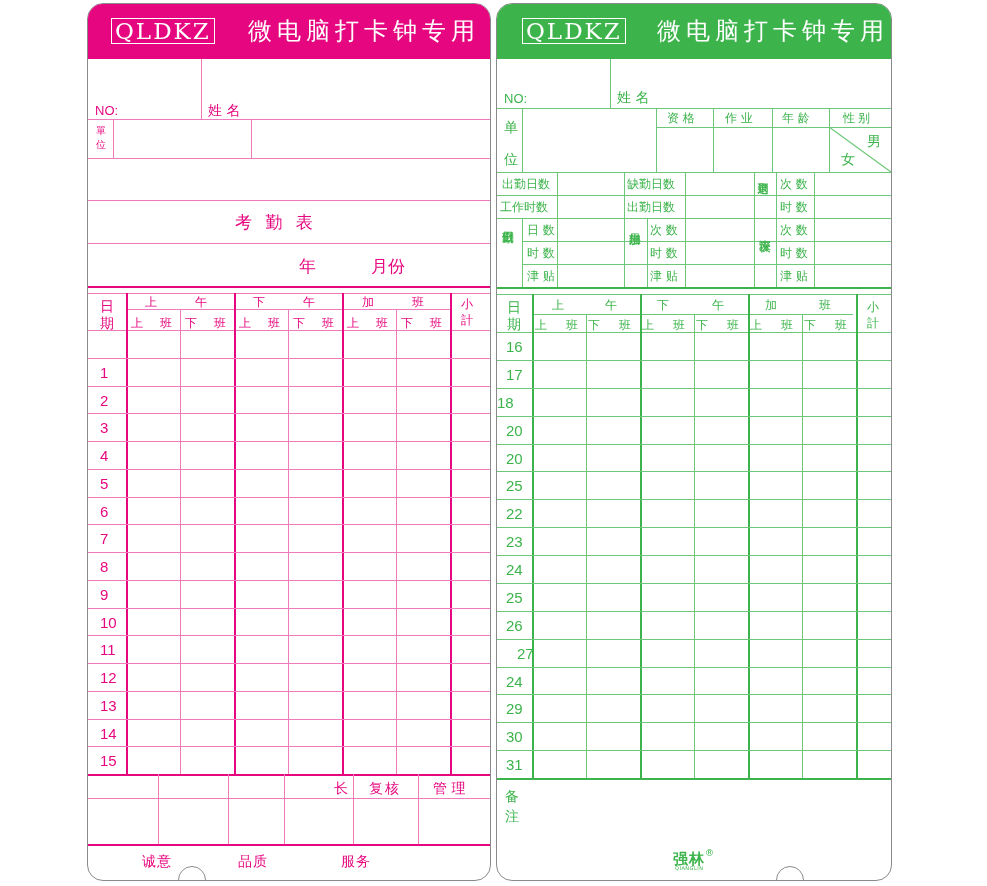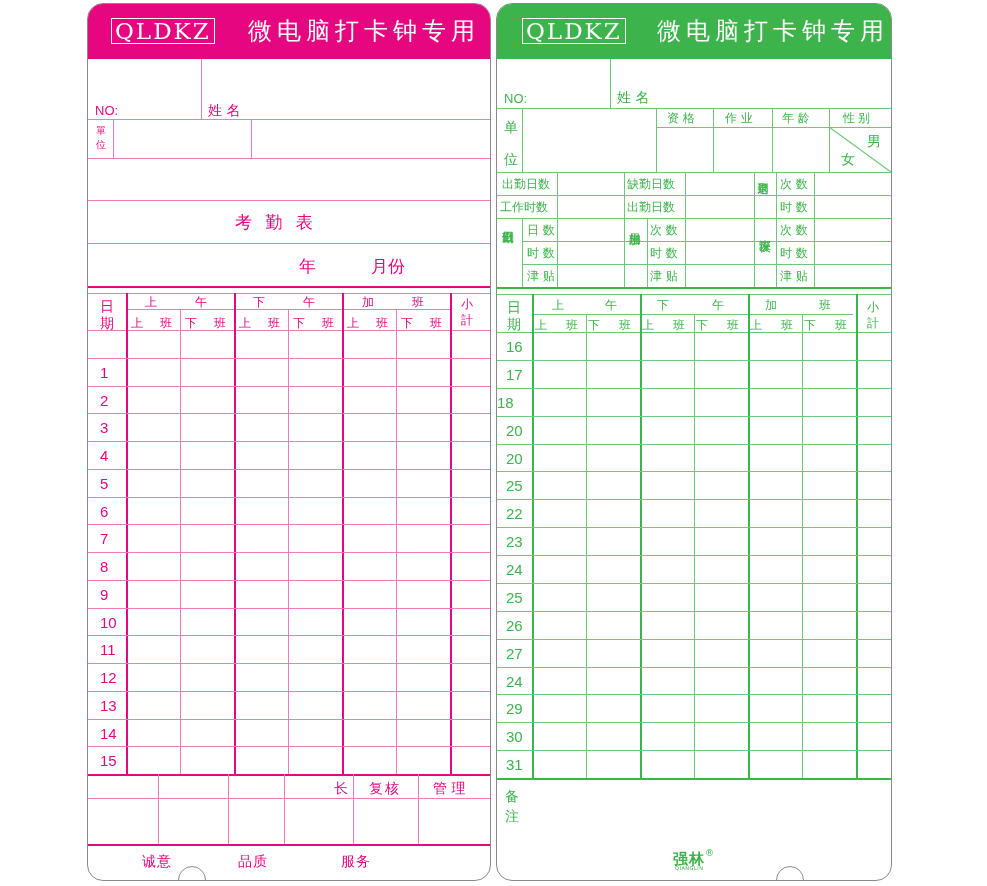--- a/index.html
+++ b/index.html
@@ -317,21 +317,21 @@
       <div>
         <div class="h" style="left: 0px; right: 0px; top: 606.75px;"></div>
         <span class="t num" style="left: 9px; top: 585.875px;">25</span>
       </div>
       <div>
         <div class="h" style="left: 0px; right: 0px; top: 634.625px;"></div>
         <span class="t num" style="left: 9px; top: 613.75px;">26</span>
       </div>
       <div>
         <div class="h" style="left: 0px; right: 0px; top: 662.5px;"></div>
-        <span class="t num" style="left: 9px; top: 641.625px;">27</span>
+        <span class="t num" style="left: 20px; top: 641.625px;">27</span>
       </div>
       <div>
         <div class="h" style="left: 0px; right: 0px; top: 690.375px;"></div>
         <span class="t num" style="left: 9px; top: 669.5px;">24</span>
       </div>
       <div>
         <div class="h" style="left: 0px; right: 0px; top: 718.25px;"></div>
         <span class="t num" style="left: 9px; top: 697.375px;">29</span>
       </div>
       <div>

